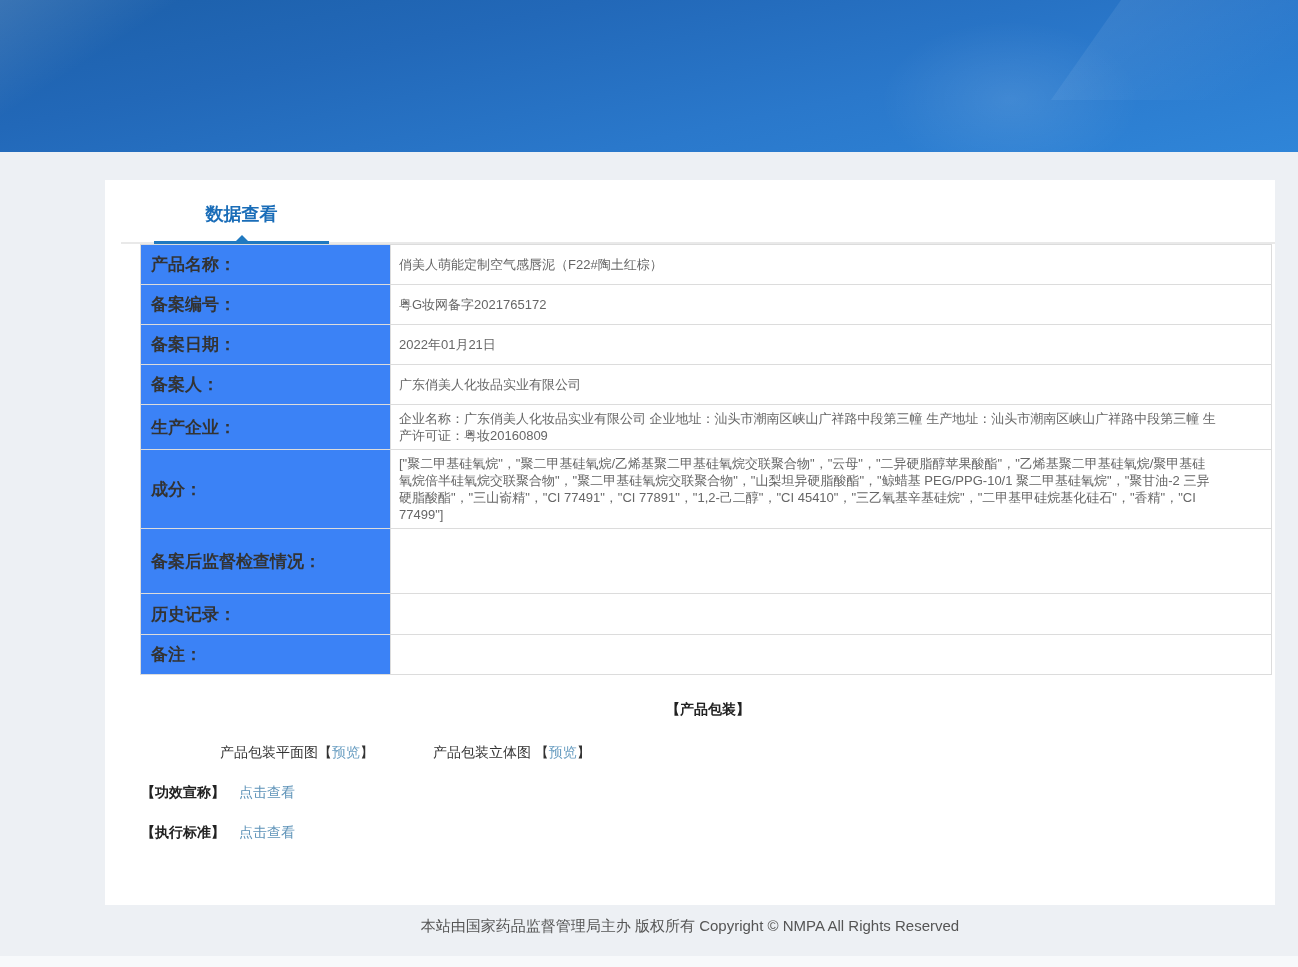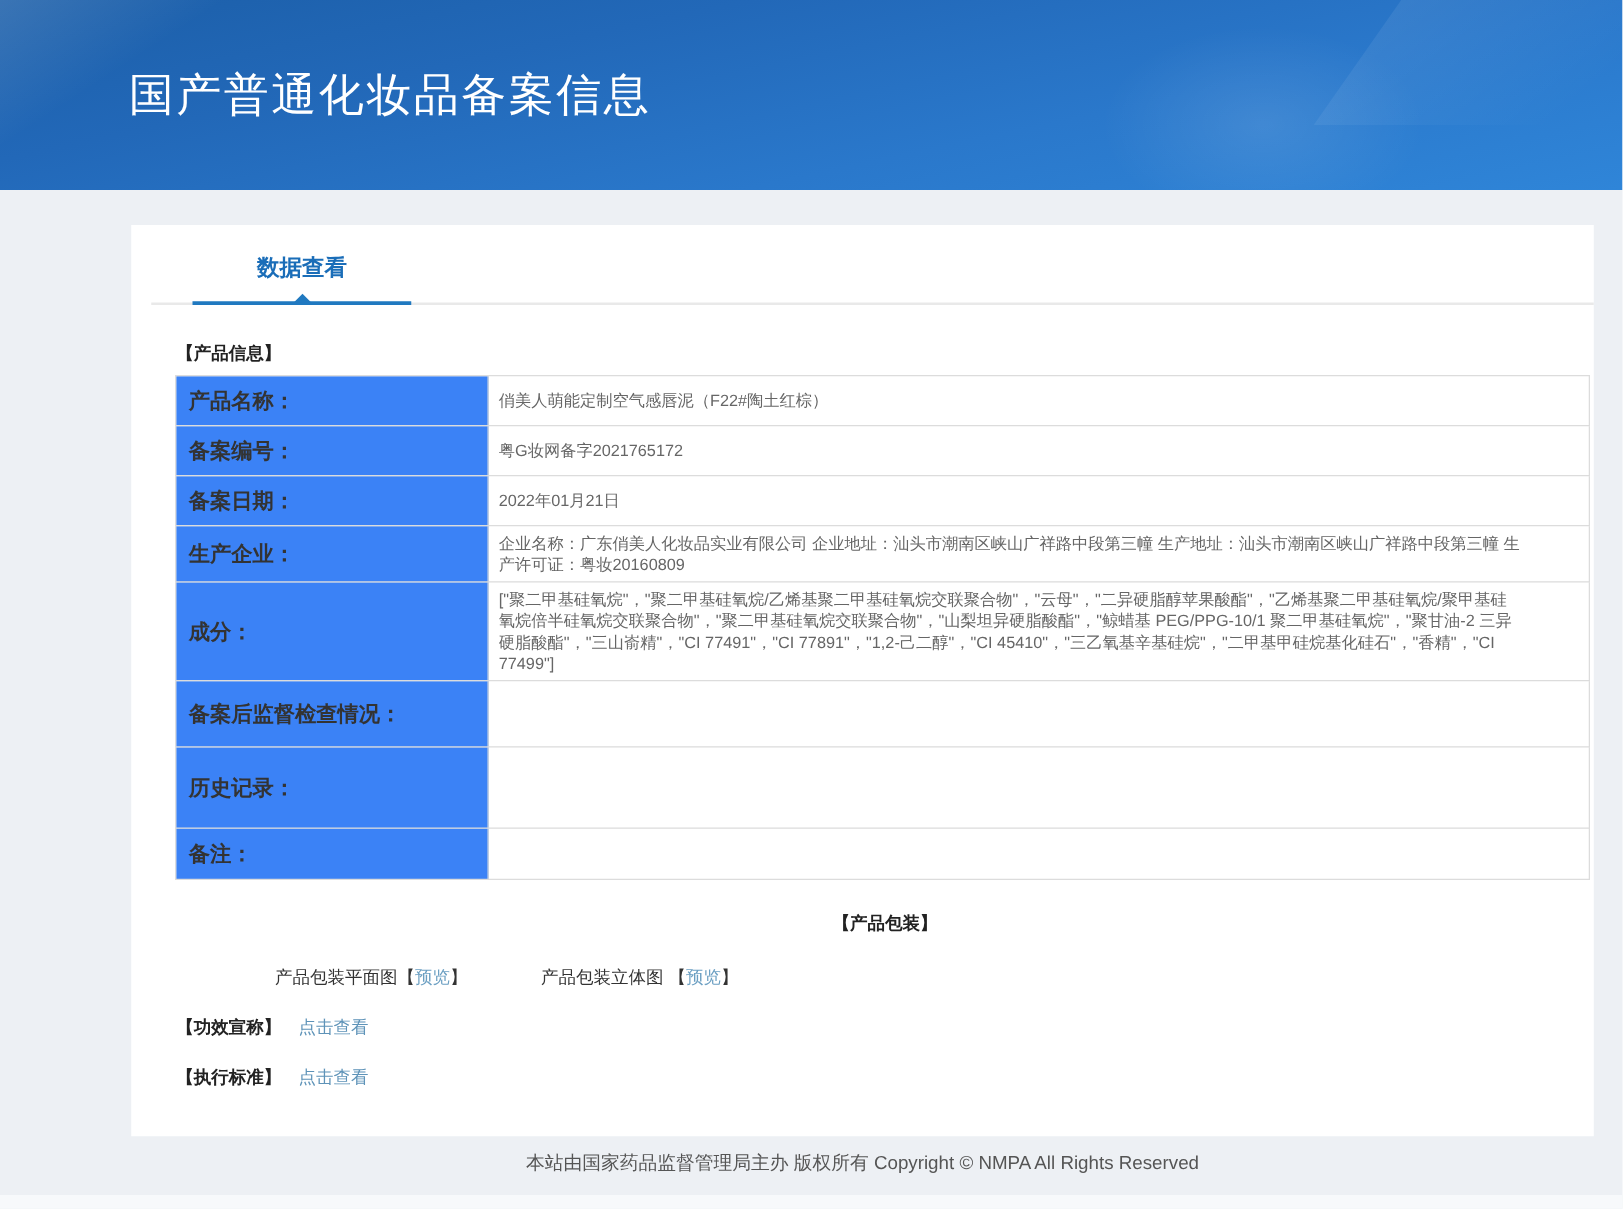--- a/index.html
+++ b/index.html
@@ -136,52 +136,54 @@
     background:#f7f9fb;
   }
 </style>
 </head>
 <body>
 
 <div class="header">
   <div class="deco1"></div>
   <div class="deco2"></div>
   <div class="deco3"></div>
-  <div class="page-title">国产普通化妆品备案信息</div>
 </div>
 
 <div class="card">
 
   <div class="tabbar">
     <div class="tab">数据查看</div>
     <div class="tab-line">
       <div class="tab-active-line"></div>
       <div class="tab-tri"></div>
     </div>
   </div>
 
-  <div class="section-title">【产品信息】</div>
 
   <table class="info-table">
     <tbody id="table-body">
     <tr>
       <td class="lbl">产品名称：</td>
       <td class="val">俏美人萌能定制空气感唇泥（F22#陶土红棕）</td>
     </tr>
 
     <tr>
       <td class="lbl">备案编号：</td>
       <td class="val">粤G妆网备字2021765172</td>
     </tr>
 
     <tr>
       <td class="lbl">备案日期：</td>
       <td class="val">2022年01月21日</td>
     </tr>
 
+    <tr>
+      <td class="lbl">备案人：</td>
+      <td class="val">广东俏美人化妆品实业有限公司</td>
+    </tr>
 
 
     <tr>
       <td class="lbl">生产企业：</td>
       <td class="val">企业名称：广东俏美人化妆品实业有限公司 企业地址：汕头市潮南区峡山广祥路中段第三幢 生产地址：汕头市潮南区峡山广祥路中段第三幢 生产许可证：粤妆20160809</td>
     </tr>
 
     <tr>
       <td class="lbl">成分：</td>
       <td class="val">["聚二甲基硅氧烷"，"聚二甲基硅氧烷/乙烯基聚二甲基硅氧烷交联聚合物"，"云母"，"二异硬脂醇苹果酸酯"，"乙烯基聚二甲基硅氧烷/聚甲基硅氧烷倍半硅氧烷交联聚合物"，"聚二甲基硅氧烷交联聚合物"，"山梨坦异硬脂酸酯"，"鲸蜡基 PEG/PPG-10/1 聚二甲基硅氧烷"，"聚甘油-2 三异硬脂酸酯"，"三山嵛精"，"CI 77491"，"CI 77891"，"1,2-己二醇"，"CI 45410"，"三乙氧基辛基硅烷"，"二甲基甲硅烷基化硅石"，"香精"，"CI 77499"]</td>

